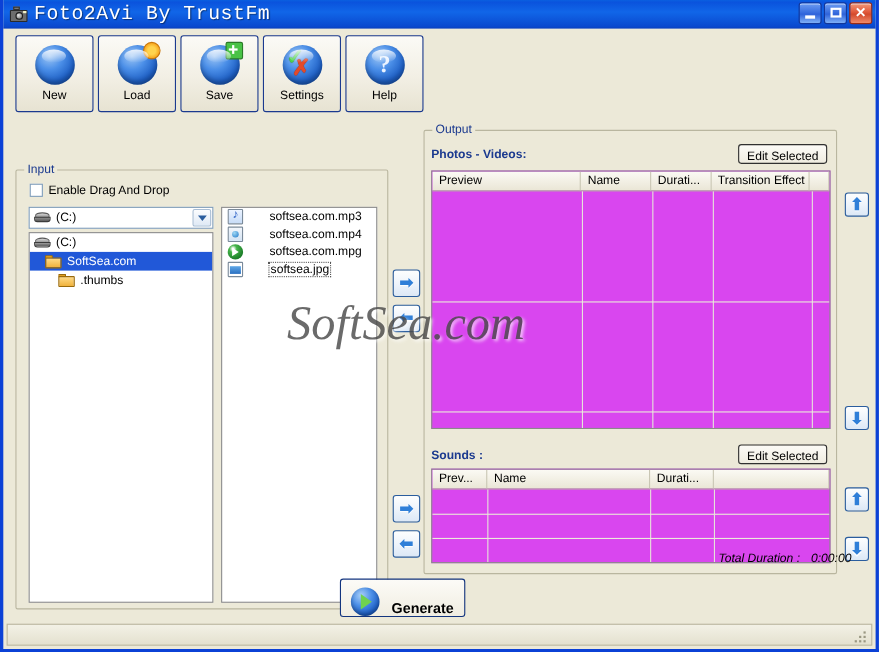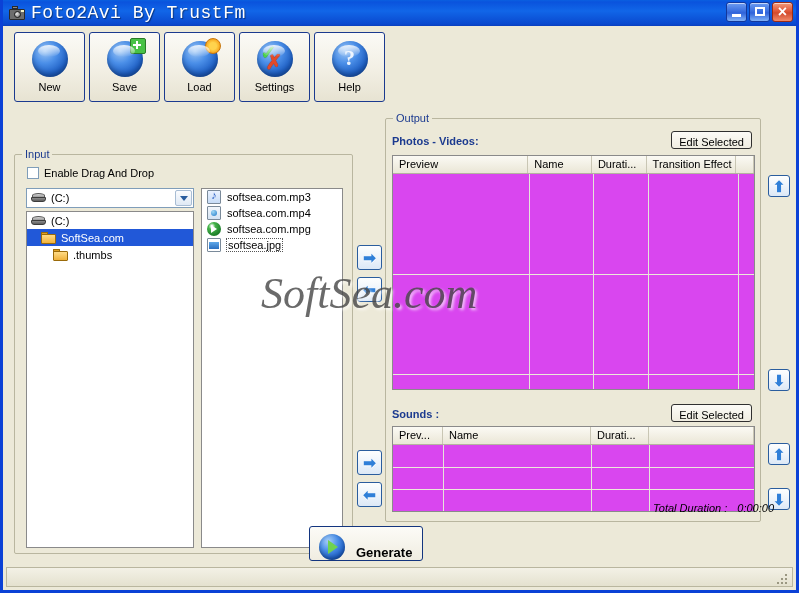--- a/index.html
+++ b/index.html
@@ -121,21 +121,21 @@
   .tree-row.indent2{padding-left:26px;}
   .tree-row.sel{background:#2158d8;color:#fff;}
   .folder{width:15px;height:12px;position:relative;flex:0 0 auto;}
   .folder .tab{position:absolute;left:0;top:0;width:7px;height:3px;background:#e0a022;border:1px solid #9a6a0a;border-bottom:none;box-sizing:border-box;border-radius:1px 1px 0 0;}
   .folder .bod{position:absolute;left:0;top:2px;width:15px;height:10px;background:linear-gradient(180deg,#ffdb86,#f0b23c);border:1px solid #9a6a0a;box-sizing:border-box;border-radius:1px;}
 
   .filelist{
     position:absolute;left:186px;top:33px;width:142px;height:360px;
     background:#fff;border:1px solid #8a8a8a;box-sizing:border-box;overflow:hidden;
   }
-  .file-row{display:flex;align-items:center;height:16px;padding-left:5px;gap:5px;font-size:11px;white-space:nowrap;}
+  .file-row{display:flex;align-items:center;height:16px;padding-left:5px;gap:23px;font-size:11px;white-space:nowrap;}
   .file-row .fname{padding:0 1px;}
   .file-row.focus .fname{border:1px dotted #555;}
   .ficon{width:14px;height:14px;position:relative;flex:0 0 auto;border:1px solid #7a8a9a;box-sizing:border-box;background:#fff;border-radius:1px;}
   .ficon.mp3{background:linear-gradient(180deg,#eaf2ff,#c7dcf7);}
   .ficon.mp3::after{content:"\266A";position:absolute;left:0;right:0;top:-2px;text-align:center;font-size:11px;color:#2a5fc4;}
   .ficon.mp4{background:linear-gradient(180deg,#f2f6fb,#d4e3f3);}
   .ficon.mp4::after{content:"";position:absolute;left:3px;top:3px;width:6px;height:6px;border-radius:50%;background:radial-gradient(circle at 35% 30%,#9fd8f5,#1f78c8);}
   .ficon.mpg{border:none;background:radial-gradient(circle at 35% 30%,#fff 5%,#46b54a 25%,#1d7f2a 70%);border-radius:50%;}
   .ficon.mpg::after{content:"";position:absolute;left:4px;top:3px;width:0;height:0;border-top:4px solid transparent;border-bottom:4px solid transparent;border-left:6px solid #fff;}
   .ficon.jpg{background:#fff;}
@@ -231,29 +231,29 @@
     </div>
   </div>
 
   <div class="toolbar">
     <div class="tbtn">
       <div class="orb"></div>
       <div class="lbl">New</div>
     </div>
     <div class="tbtn">
       <div class="orb">
-        <div class="badge plus-badge"></div>
-      </div>
-      <div class="lbl">Save</div>
+        <div class="badge star-badge"></div>
+      </div>
+      <div class="lbl">Load</div>
     </div>
     <div class="tbtn">
       <div class="orb">
-        <div class="badge star-badge"></div>
-      </div>
-      <div class="lbl">Load</div>
+        <div class="badge plus-badge"></div>
+      </div>
+      <div class="lbl">Save</div>
     </div>
     <div class="tbtn">
       <div class="orb set-orb">
         <span class="check">✓</span>
           <span class="cross">✗</span>
       </div>
       <div class="lbl">Settings</div>
     </div>
     <div class="tbtn">
       <div class="orb">

